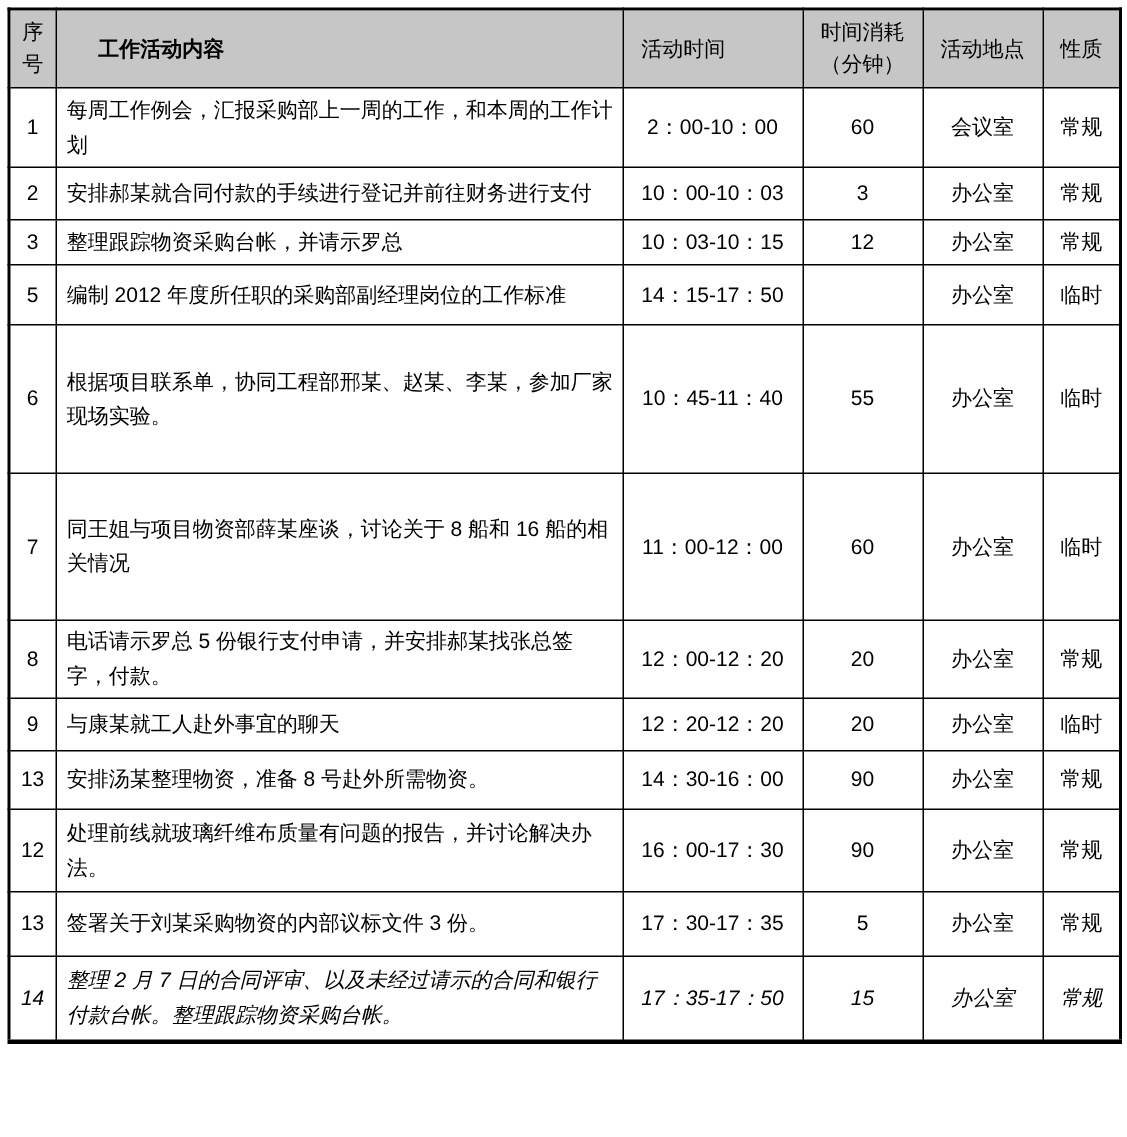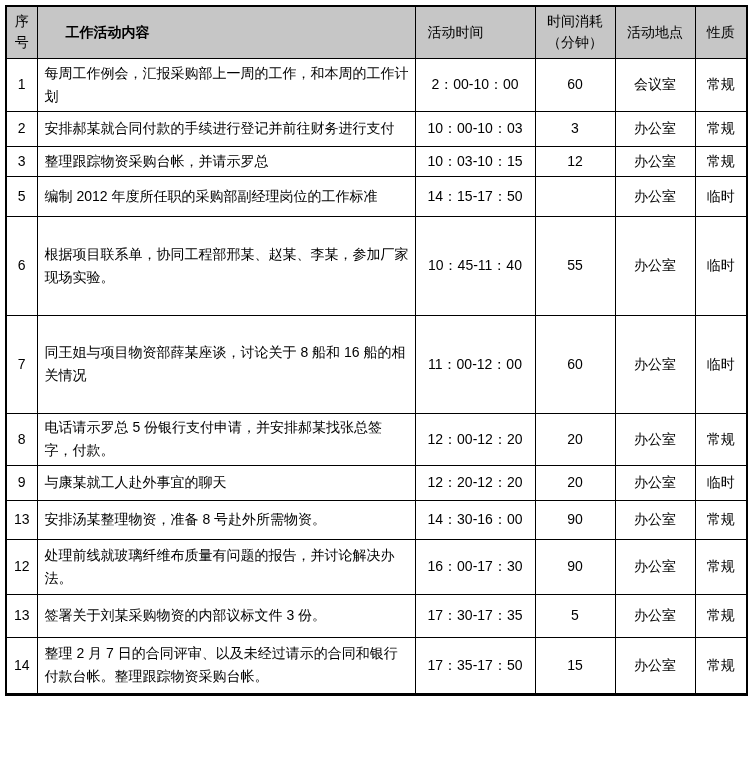--- a/index.html
+++ b/index.html
@@ -157,21 +157,21 @@
     <td class="c-nat">常规</td>
   </tr>
       <tr style="height: 43px;">
     <td class="c-no">13</td>
     <td class="c-content">签署关于刘某采购物资的内部议标文件 3 份。</td>
     <td class="c-time">17：30-17：35</td>
     <td class="c-min">5</td>
     <td class="c-loc">办公室</td>
     <td class="c-nat">常规</td>
   </tr>
-      <tr style="height: 57px;">
+      <tr style="height: 57px; font-style: italic;">
     <td class="c-no">14</td>
     <td class="c-content">整理 2 月 7 日的合同评审、以及未经过请示的合同和银行付款台帐。整理跟踪物资采购台帐。</td>
     <td class="c-time">17：35-17：50</td>
     <td class="c-min">15</td>
     <td class="c-loc">办公室</td>
     <td class="c-nat">常规</td>
   </tr>
     </tbody>
 </table>
 

